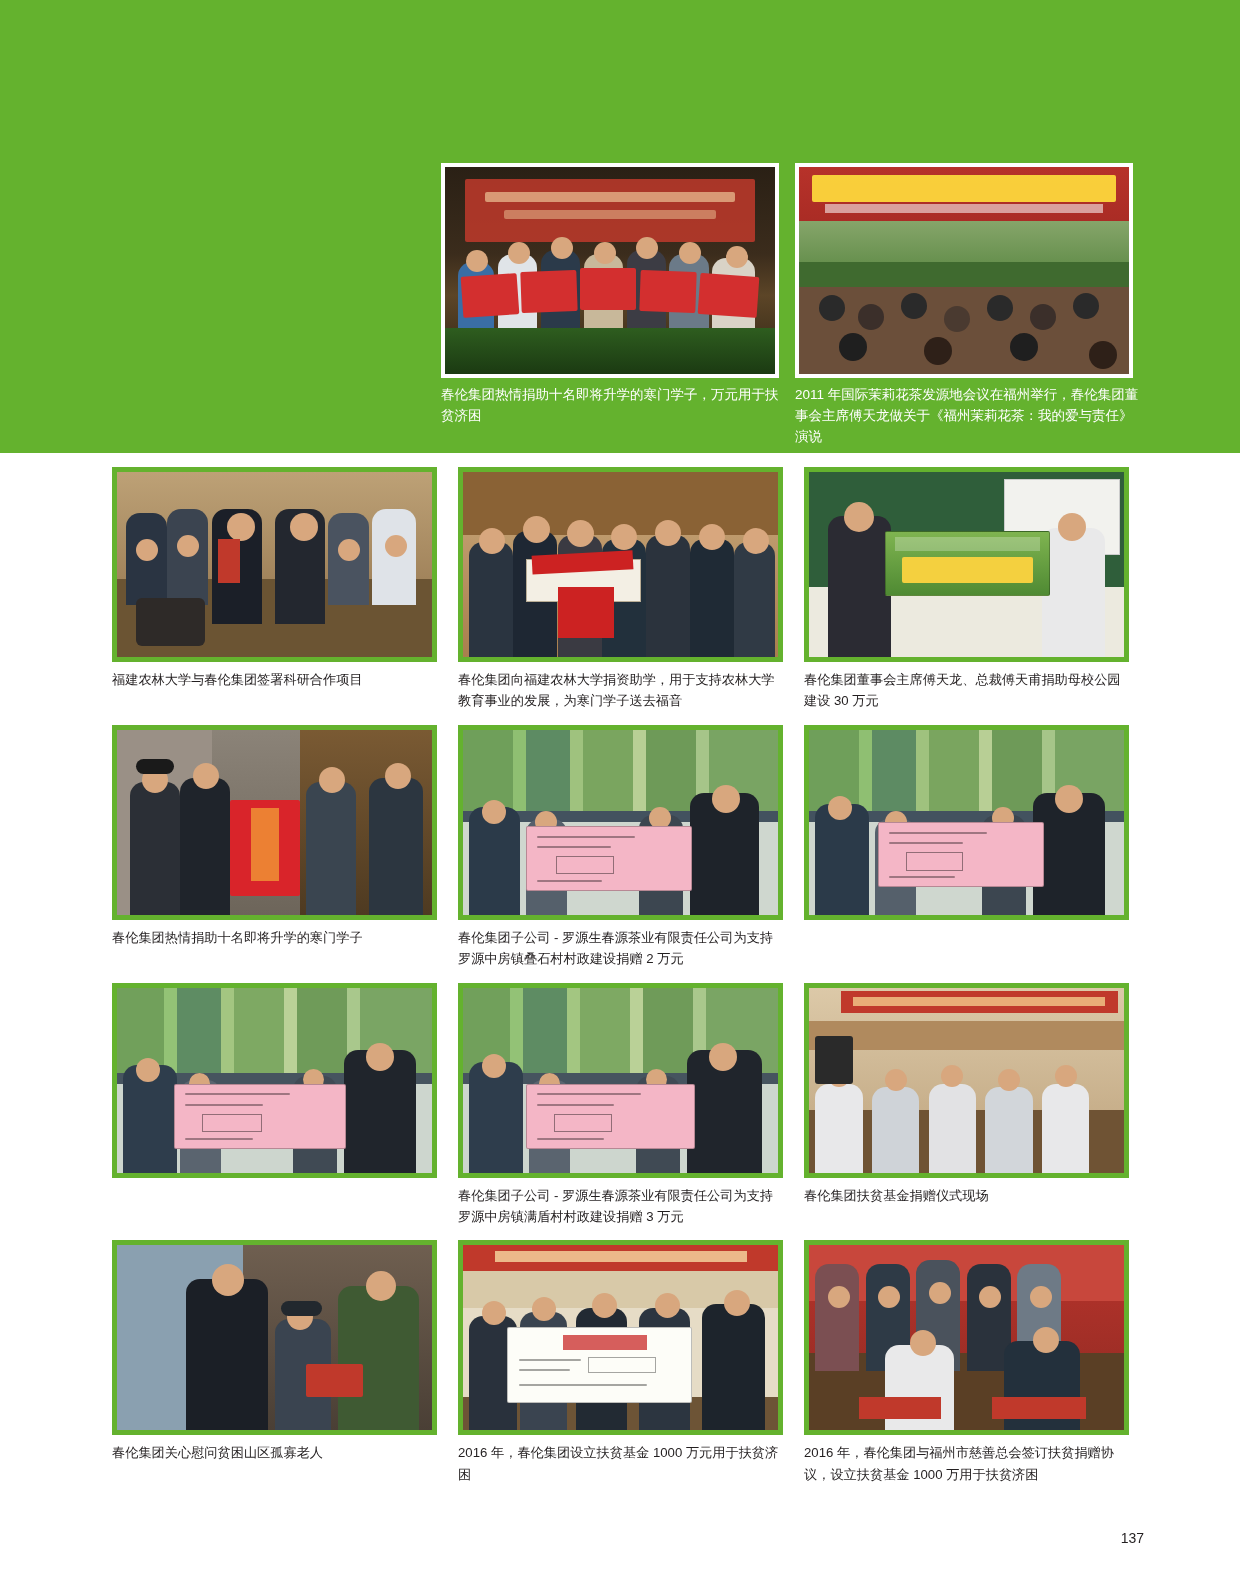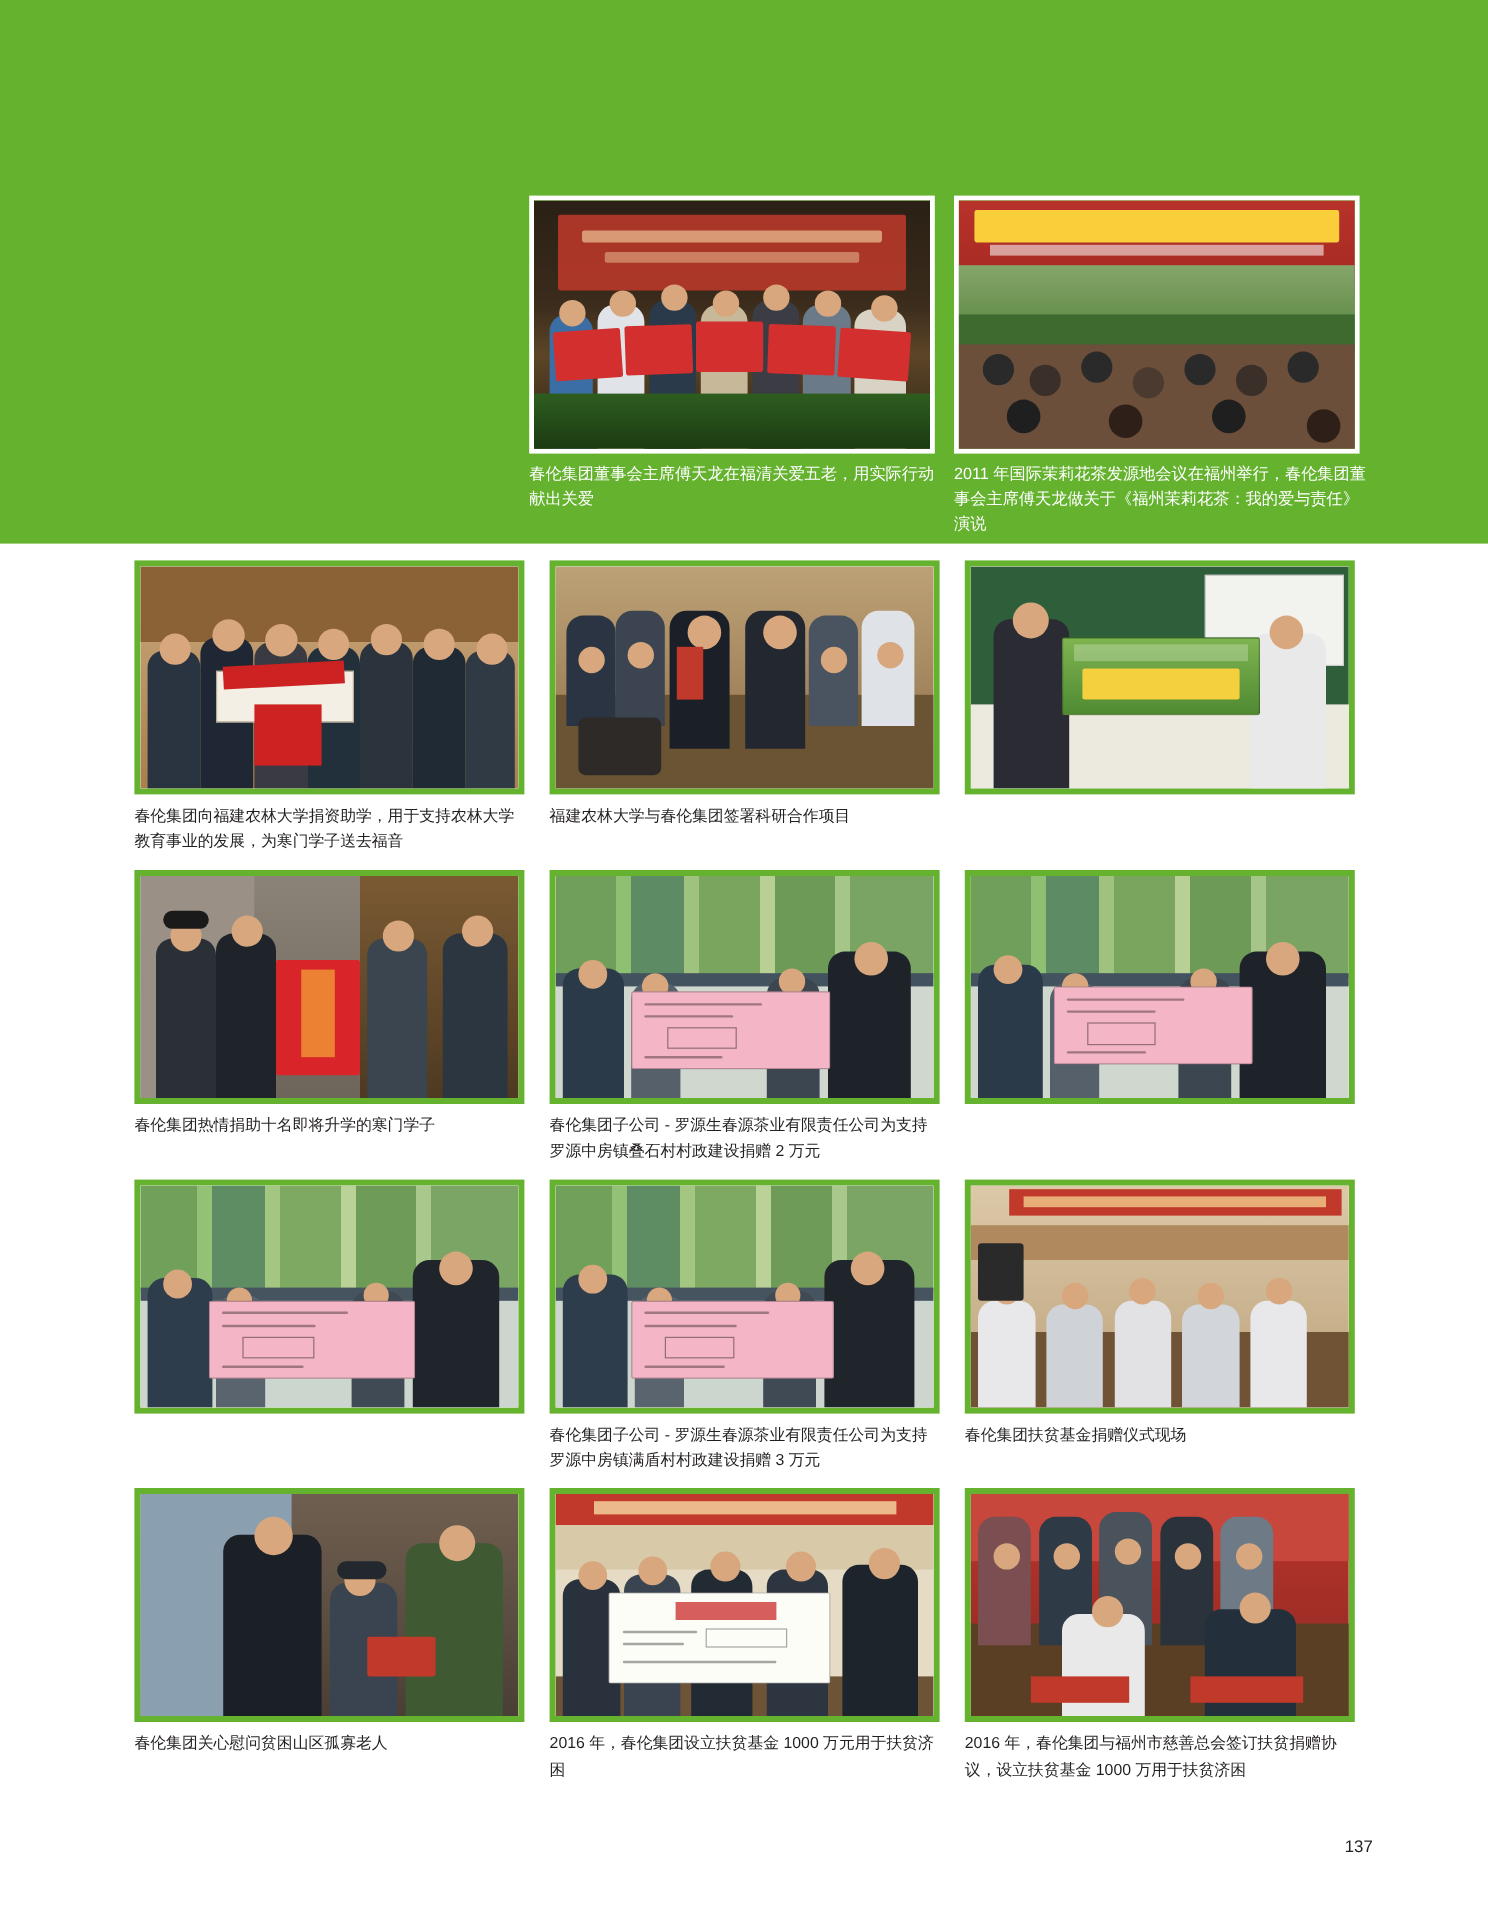--- a/index.html
+++ b/index.html
@@ -164,21 +164,21 @@
 
         <div class="banner" style="left:5%;  top:52%; width:17%; height:20%; background:#d32f2f; transform:rotate(-4deg);"></div>
         <div class="banner" style="left:23%; top:50%; width:17%; height:20%; background:#d32f2f; transform:rotate(-2deg);"></div>
         <div class="banner" style="left:41%; top:49%; width:17%; height:20%; background:#d32f2f;"></div>
         <div class="banner" style="left:59%; top:50%; width:17%; height:20%; background:#d32f2f; transform:rotate(2deg);"></div>
         <div class="banner" style="left:77%; top:52%; width:18%; height:20%; background:#d32f2f; transform:rotate(4deg);"></div>
         <div style="position:absolute; left:0; bottom:0; width:100%; height:22%; background:linear-gradient(180deg,#2e5d1f,#1b3a12);"></div>
       </div>
     </div>
   </div>
-  <div class="top-cap" style="left:441px; top:385px; width:340px;">春伦集团董事会主席傅天龙在福清关爱五老，用实际行动献出关爱</div>
+  <div class="top-cap" style="left:441px; top:385px; width:340px;">春伦集团热情捐助十名即将升学的寒门学子，万元用于扶贫济困</div>
 
   <div class="top-photo" style="left:795px; top:163px; width:338px; height:215px;">
     <div class="frame">
       <div class="scene">
         <div class="sky" style="background:linear-gradient(180deg,#b7322a 0%,#a82b24 30%,#7fa35c 46%,#4f7a3a 60%,#8e6f4e 100%);"></div>
         <div style="position:absolute; left:4%; top:4%; width:92%; height:13%; background:rgba(255,220,60,.92); border-radius:2px;"></div>
         <div style="position:absolute; left:8%; top:18%; width:84%; height:4%; background:rgba(255,255,255,.55);"></div>
         <div style="position:absolute; left:0; top:26%; width:100%; height:26%; background:linear-gradient(180deg,#86a56a,#5e8a46);"></div>
         <div style="position:absolute; left:0; top:46%; width:100%; height:14%; background:#3f6a2f;"></div>
 
@@ -196,20 +196,44 @@
         <div class="head" style="left:88%; top:84%; width:28px; height:28px; background:#2e2018;"></div>
       </div>
     </div>
   </div>
   <div class="top-cap" style="left:795px; top:385px; width:345px;">2011 年国际茉莉花茶发源地会议在福州举行，春伦集团董事会主席傅天龙做关于《福州茉莉花茶：我的爱与责任》演说</div>
 </div>
 
 <div class="grid">
 
   <div class="row">
+    <div class="cell">
+      <div class="photo">
+        <div class="scene">
+          <div style="position:absolute; inset:0; background:linear-gradient(180deg,#bda176,#8e6f49);"></div>
+          <div style="position:absolute; left:0; top:58%; width:100%; height:42%; background:#6b5433;"></div>
+          <div class="person" style="left:3%;  width:13%; height:50%; background:#2a3442; bottom:28%;"></div>
+          <div class="head" style="left:6%;  top:36%; width:22px; height:22px;"></div>
+          <div class="person" style="left:16%; width:13%; height:52%; background:#3b4450; bottom:28%;"></div>
+          <div class="head" style="left:19%; top:34%; width:22px; height:22px;"></div>
+          <div class="person" style="left:30%; width:16%; height:62%; background:#1b1f28; bottom:18%;"></div>
+          <div class="head" style="left:35%; top:22%; width:28px; height:28px;"></div>
+          <div style="position:absolute; left:32%; top:36%; width:7%; height:24%; background:#c0392b;"></div>
+          <div class="person" style="left:50%; width:16%; height:62%; background:#23272f; bottom:18%;"></div>
+          <div class="head" style="left:55%; top:22%; width:28px; height:28px;"></div>
+          <div class="person" style="left:67%; width:13%; height:50%; background:#4a5360; bottom:28%;"></div>
+          <div class="head" style="left:70%; top:36%; width:22px; height:22px;"></div>
+          <div class="person" style="left:81%; width:14%; height:52%; background:#dfe3e8; bottom:28%;"></div>
+          <div class="head" style="left:85%; top:34%; width:22px; height:22px;"></div>
+          <div style="position:absolute; left:6%; bottom:6%; width:22%; height:26%; background:#2e2a28; border-radius:6px;"></div>
+        </div>
+      </div>
+      <div class="cap">福建农林大学与春伦集团签署科研合作项目</div>
+    </div>
+
     <div class="cell">
       <div class="photo">
         <div class="scene">
           <div style="position:absolute; inset:0; background:linear-gradient(180deg,#c9a87c,#a97f4e);"></div>
           <div style="position:absolute; left:0; top:0; width:100%; height:34%; background:#8a6235;"></div>
           <div class="person" style="left:2%;  width:14%; height:62%; background:#2a3440;"></div>
           <div class="head" style="left:5%;  top:30%; width:26px; height:26px;"></div>
           <div class="person" style="left:16%; width:14%; height:68%; background:#1e2733;"></div>
           <div class="head" style="left:19%; top:24%; width:27px; height:27px;"></div>
           <div class="person" style="left:30%; width:14%; height:66%; background:#3a3a42;"></div>
@@ -226,57 +250,34 @@
           <div style="position:absolute; left:22%; top:44%; width:32%; height:10%; background:#cc2222; transform:rotate(-3deg);"></div>
           <div style="position:absolute; left:30%; top:62%; width:18%; height:28%; background:#cc2222;"></div>
         </div>
       </div>
       <div class="cap">春伦集团向福建农林大学捐资助学，用于支持农林大学教育事业的发展，为寒门学子送去福音</div>
     </div>
 
     <div class="cell">
       <div class="photo">
         <div class="scene">
-          <div style="position:absolute; inset:0; background:linear-gradient(180deg,#bda176,#8e6f49);"></div>
-          <div style="position:absolute; left:0; top:58%; width:100%; height:42%; background:#6b5433;"></div>
-          <div class="person" style="left:3%;  width:13%; height:50%; background:#2a3442; bottom:28%;"></div>
-          <div class="head" style="left:6%;  top:36%; width:22px; height:22px;"></div>
-          <div class="person" style="left:16%; width:13%; height:52%; background:#3b4450; bottom:28%;"></div>
-          <div class="head" style="left:19%; top:34%; width:22px; height:22px;"></div>
-          <div class="person" style="left:30%; width:16%; height:62%; background:#1b1f28; bottom:18%;"></div>
-          <div class="head" style="left:35%; top:22%; width:28px; height:28px;"></div>
-          <div style="position:absolute; left:32%; top:36%; width:7%; height:24%; background:#c0392b;"></div>
-          <div class="person" style="left:50%; width:16%; height:62%; background:#23272f; bottom:18%;"></div>
-          <div class="head" style="left:55%; top:22%; width:28px; height:28px;"></div>
-          <div class="person" style="left:67%; width:13%; height:50%; background:#4a5360; bottom:28%;"></div>
-          <div class="head" style="left:70%; top:36%; width:22px; height:22px;"></div>
-          <div class="person" style="left:81%; width:14%; height:52%; background:#dfe3e8; bottom:28%;"></div>
-          <div class="head" style="left:85%; top:34%; width:22px; height:22px;"></div>
-          <div style="position:absolute; left:6%; bottom:6%; width:22%; height:26%; background:#2e2a28; border-radius:6px;"></div>
-        </div>
-      </div>
-      <div class="cap">福建农林大学与春伦集团签署科研合作项目</div>
-    </div>
-
-    <div class="cell">
-      <div class="photo">
-        <div class="scene">
           <div style="position:absolute; inset:0; background:#eceadf;"></div>
           <div style="position:absolute; left:0; top:0; width:100%; height:62%; background:#2f5e3a;"></div>
           <div style="position:absolute; left:62%; top:4%; width:36%; height:40%; background:#f2f2ee; border:1px solid #ccc;"></div>
           <div class="person" style="left:6%;  width:20%; height:76%; background:#2b2b33;"></div>
           <div class="head" style="left:11%; top:16%; width:30px; height:30px;"></div>
           <div class="person" style="left:74%; width:20%; height:70%; background:#e9e9ea;"></div>
           <div class="head" style="left:79%; top:22%; width:28px; height:28px;"></div>
           <div class="cheque" style="left:24%; top:32%; width:52%; height:34%; background:linear-gradient(180deg,#7fb450,#4f8a33);">
             <div style="position:absolute; left:6%; top:8%; width:88%; height:22%; background:rgba(255,255,255,.25);"></div>
             <div style="position:absolute; left:10%; top:40%; width:80%; height:40%; background:#f4d03f; border-radius:2px;"></div>
           </div>
         </div>
       </div>
+      <div class="cap">春伦集团董事会主席傅天龙、总裁傅天甫捐助母校公园建设 30 万元</div>
     </div>
   </div>
 
   <div class="row">
     <div class="cell">
       <div class="photo">
         <div class="scene">
           <div style="position:absolute; inset:0; background:linear-gradient(180deg,#8b8378,#6d655a);"></div>
           <div style="position:absolute; left:58%; top:0; width:42%; height:100%; background:linear-gradient(180deg,#7a5a33,#4e3a21);"></div>
           <div style="position:absolute; left:0; top:0; width:30%; height:100%; background:#9a9086;"></div>

